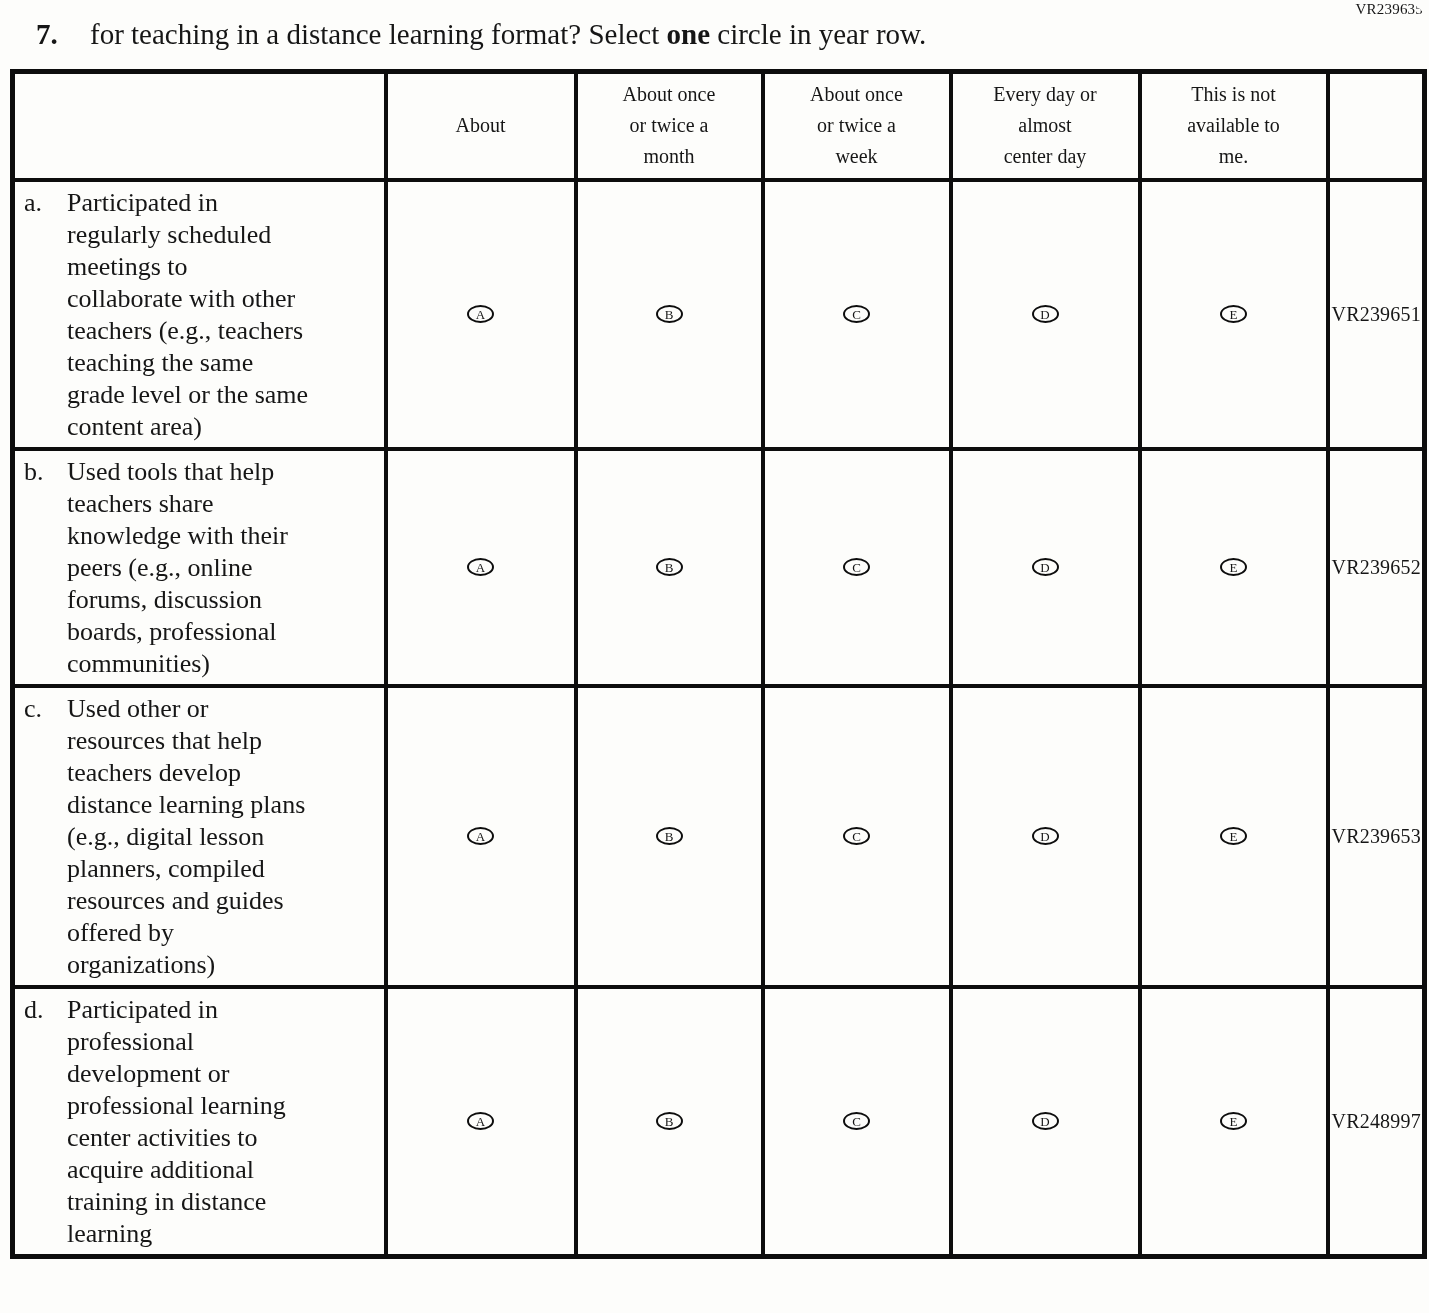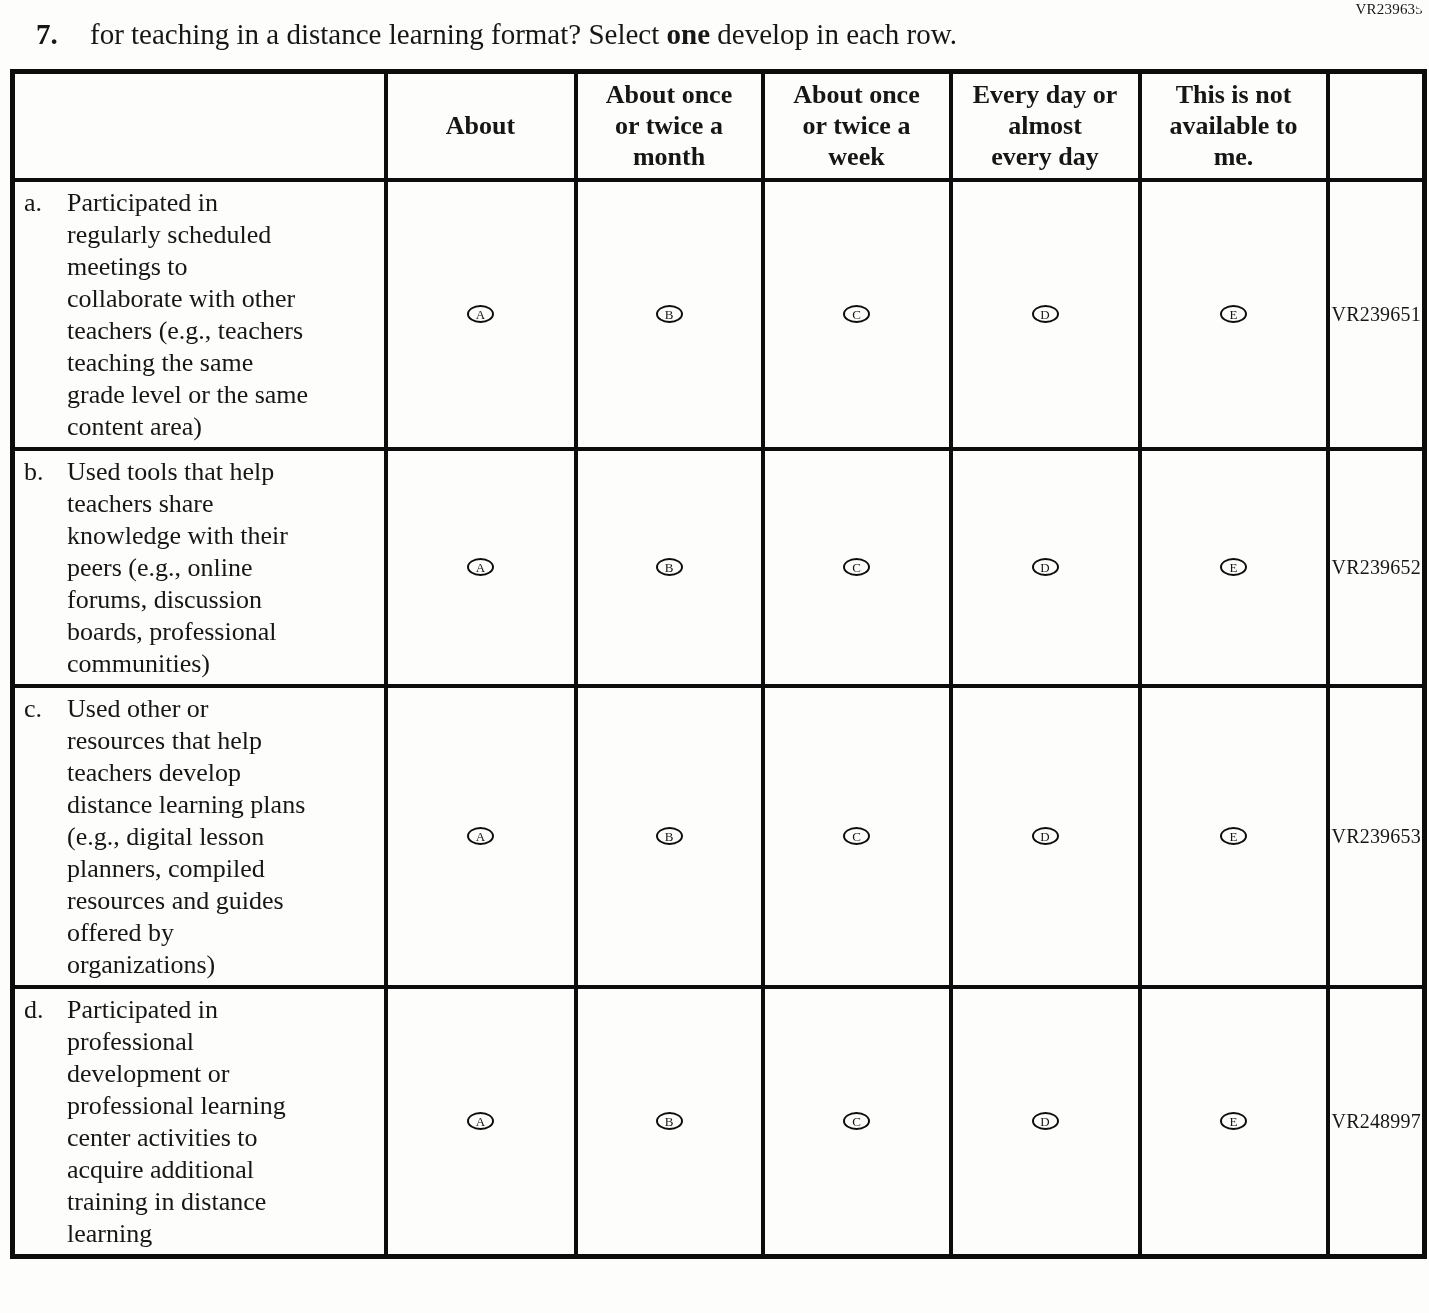--- a/index.html
+++ b/index.html
@@ -41,23 +41,23 @@
     table-layout: fixed;
     width: 1412px;
     margin: 18px 0 0 10px;
   }
   table.grid, table.grid th, table.grid td {
     border: 4px solid #0d0d0d;
   }
   table.grid { border-width: 5px; }
   thead th {
     border-bottom: 10px double #0d0d0d;
-    font-size: 26px;
+    font-size: 20px;
     line-height: 31px;
-    font-weight: bold;
+    font-weight: normal;
     text-align: center;
     vertical-align: middle;
     white-space: pre-line;
     padding: 4px 6px;
   }
   thead tr { height: 108px; }
   tbody tr:nth-child(1) { height: 262px; }
   tbody tr:nth-child(2) { height: 233px; }
   tbody tr:nth-child(3) { height: 296px; }
   tbody tr:nth-child(4) { height: 256px; }
@@ -100,21 +100,21 @@
 </head>
 <body>
 
 <div class="sheet">
 
   <div class="form-code-top">VR239635</div>
 
   <div class="question">
     <div class="q-num">7.</div>
     <div class="q-text">
-      <div><span>for teaching in a distance learning format? Select </span><span class="q-bold">one</span><span> develop in each row.</span></div>
+      <div><span>for teaching in a distance learning format? Select </span><span class="q-bold">one</span><span> circle in year row.</span></div>
     </div>
   </div>
 
   <table class="grid">
     <colgroup>
       <col style="width:373px">
       <col style="width:190px">
       <col style="width:187px">
       <col style="width:188px">
       <col style="width:189px">
@@ -126,21 +126,21 @@
         <th></th>
         <th>About</th>
         <th>About once
 or twice a
 month</th>
         <th>About once
 or twice a
 week</th>
         <th>Every day or
 almost
-every day</th>
+center day</th>
         <th>This is not
 available to
 me.</th>
         <th></th>
       </tr>
     </thead>
     <tbody>
       <tr>
         <td class="item">
           <div class="item-inner">

